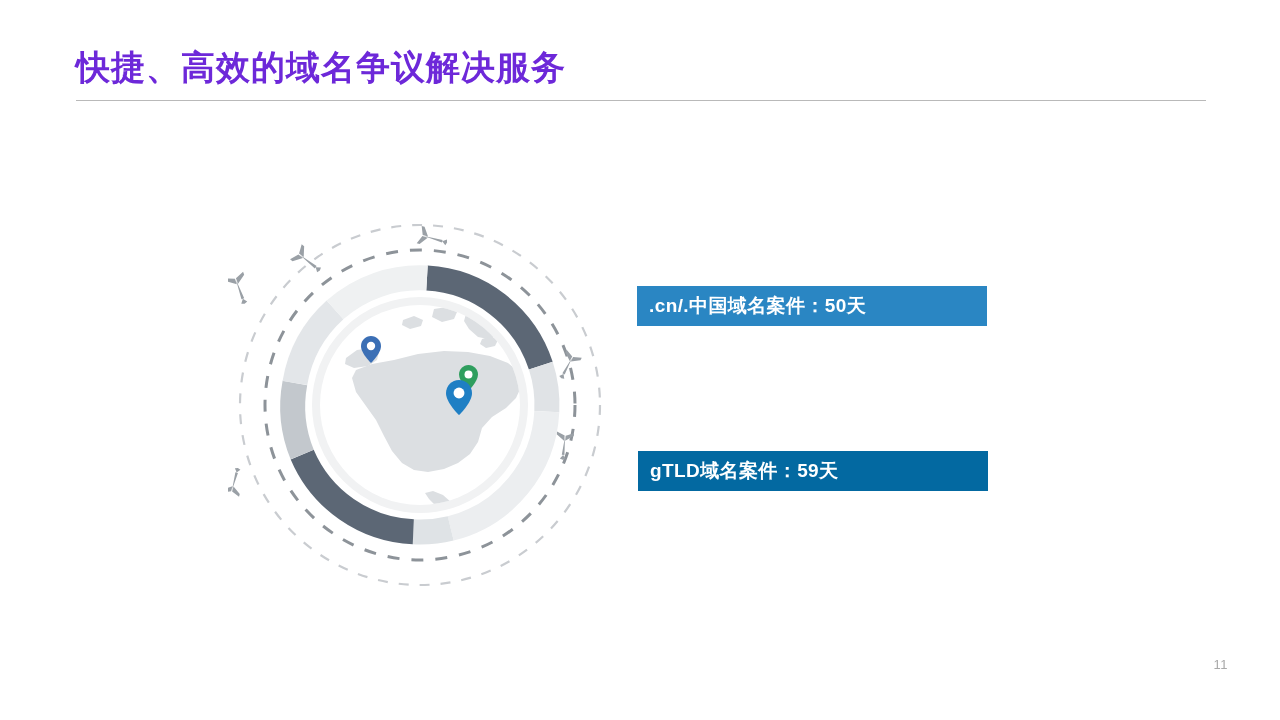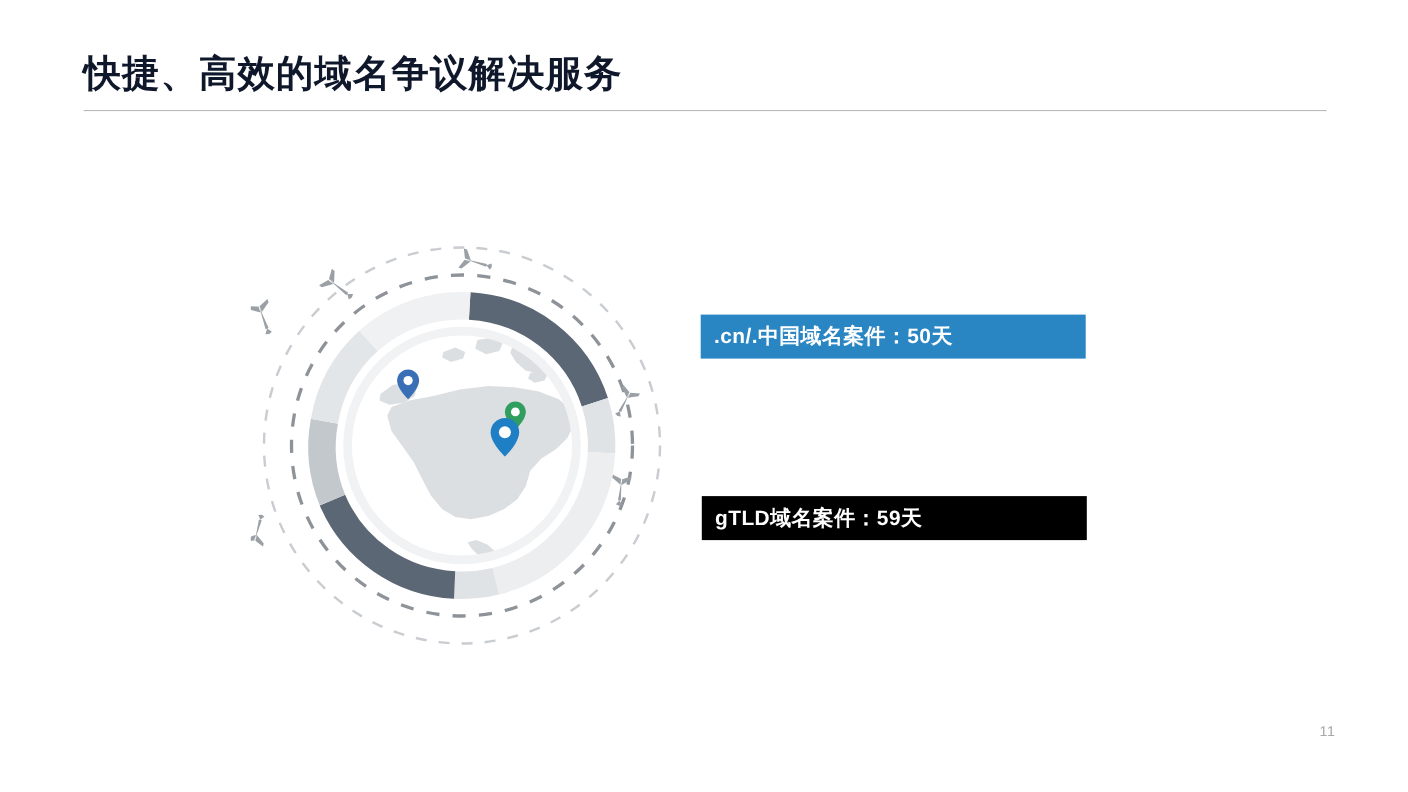--- a/index.html
+++ b/index.html
@@ -19,21 +19,21 @@
     overflow: hidden;
   }
 
   
   #slide-title {
     position: absolute;
     left: 76px;
     top: 47px;
     font-size: 34px;
     font-weight: bold;
-    color: #0f172a;
+    color: #6d28d9;
     letter-spacing: 1px;
     white-space: nowrap;
     line-height: 1.2;
   }
   #title-rule {
     position: absolute;
     left: 76px;
     top: 100px;
     width: 1130px;
     height: 1px;
@@ -88,27 +88,27 @@
     white-space: nowrap;
   }
   #callout-cn {
     left: 637px;
     top: 286px;
     background: #2a86c3;
   }
   #callout-gtld {
     left: 638px;
     top: 451px;
-    background: #000000;
+    background: #0369a1;
   }
 
   
   #page-number {
     position: absolute;
-    right: 66px;
+    right: 52px;
     bottom: 48px;
     font-size: 13px;
     color: #a9a9a9;
     letter-spacing: 0.5px;
   }
 </style>
 </head>
 <body>
 
 <div id="slide">

